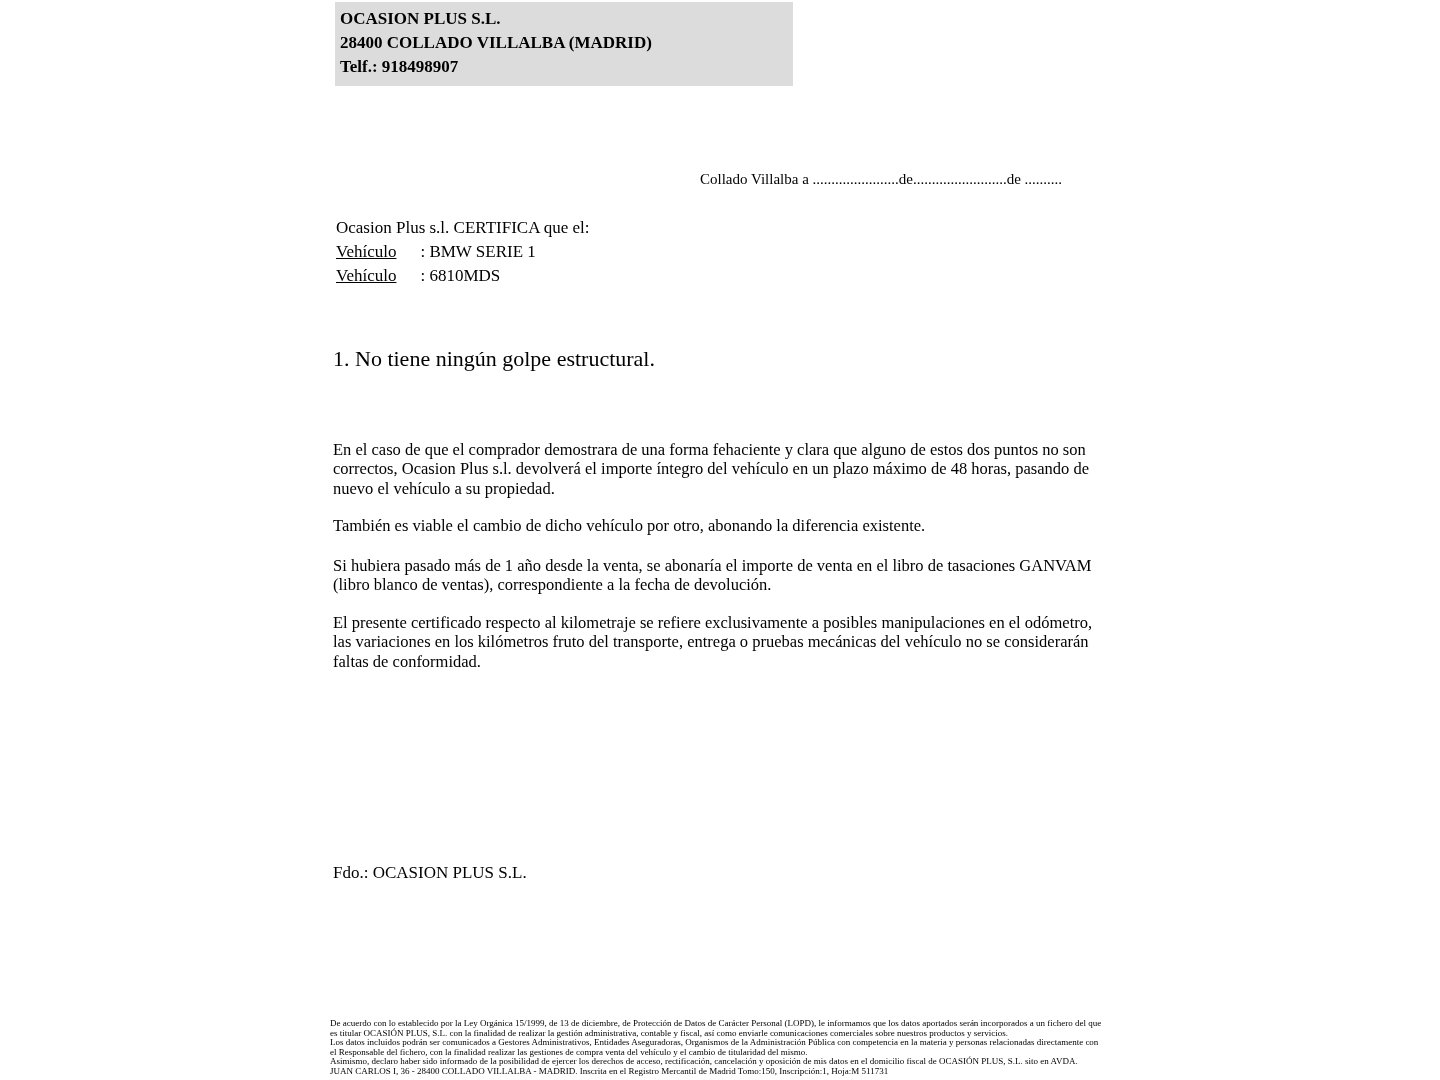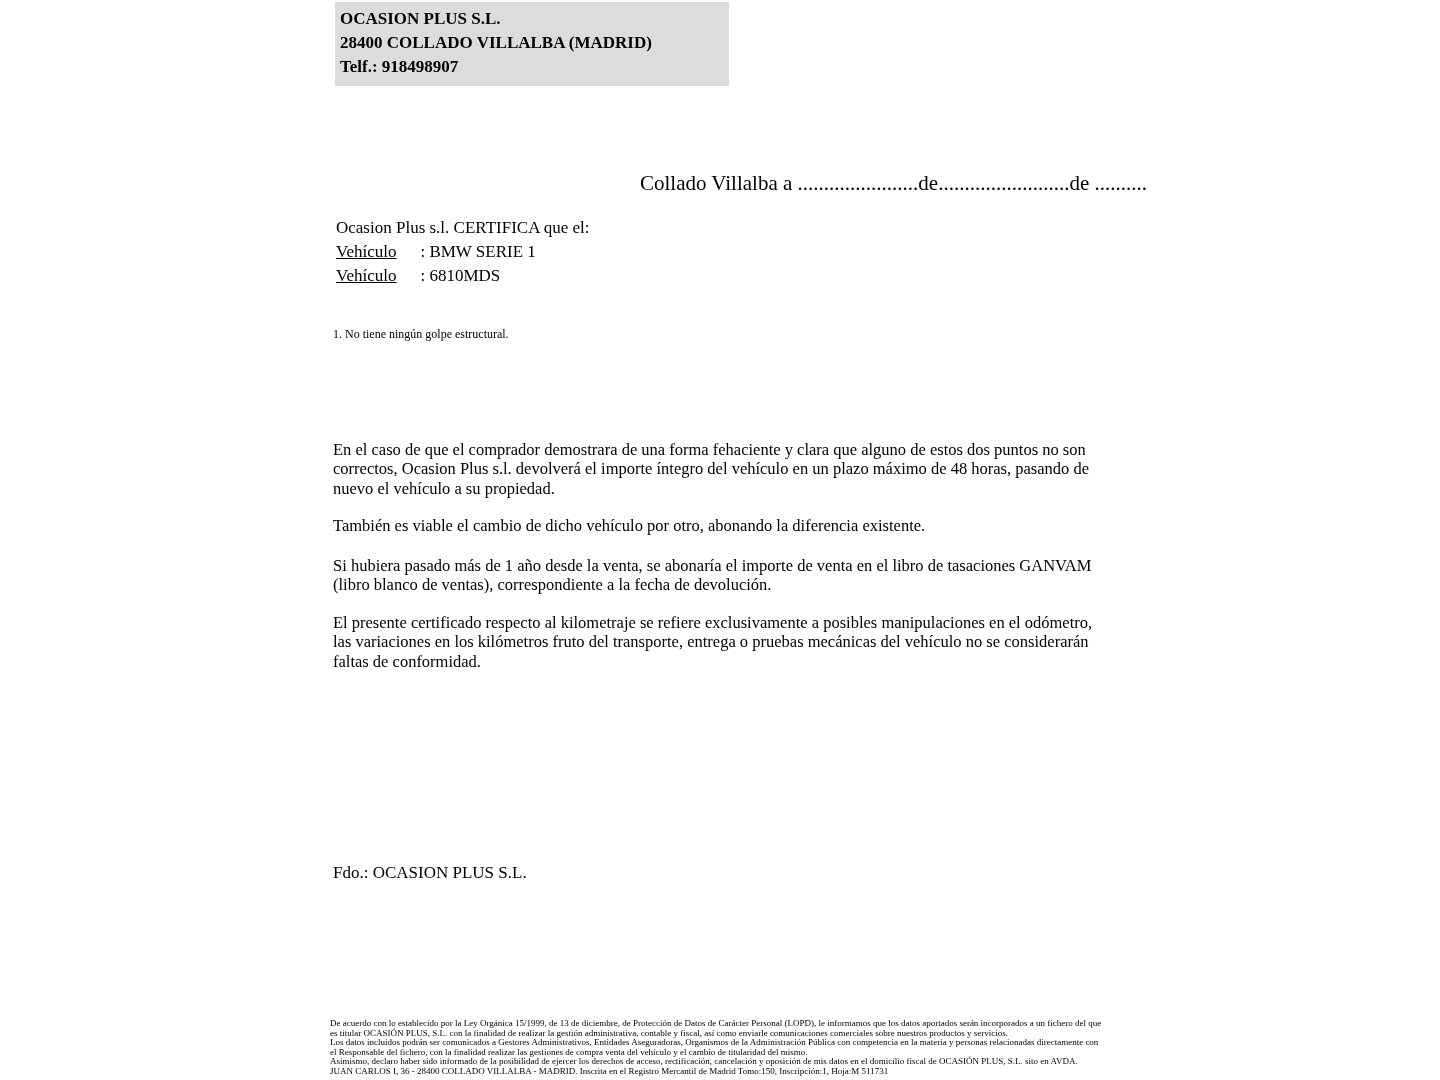--- a/index.html
+++ b/index.html
@@ -14,57 +14,58 @@
     background: #ffffff;
     font-family: "Liberation Serif", serif;
     color: #000000;
     overflow: hidden;
   }
 
   .company-box {
     position: absolute;
     left: 335px;
     top: 2px;
-    width: 394px;
+    width: 458px;
     background: #dcdcdc;
     padding: 5px 4px 7px 5px;
     box-sizing: border-box;
   }
   .company-box div {
     font-weight: bold;
     font-size: 17px;
     line-height: 24px;
     white-space: nowrap;
   }
 
   .date-line {
     position: absolute;
-    left: 640px;
+    left: 700px;
     top: 171px;
-    font-size: 21px;
+    font-size: 15px;
     white-space: nowrap;
   }
 
   .cert-block {
     position: absolute;
     left: 336px;
     top: 216px;
     font-size: 17px;
     line-height: 24px;
   }
   .cert-block .row { white-space: nowrap; }
   .cert-block .lbl { text-decoration: underline; }
   .cert-block .val { margin-left: 24px; }
 
   .point {
     position: absolute;
     left: 333px;
     width: 770px;
-    font-size: 12px;
+    font-size: 22px;
     line-height: 19.5px;
+    margin-top: 24px;
   }
   .point-1 { top: 325px; }
   .point-2 { top: 363px; }
 
   .para {
     position: absolute;
     left: 333px;
     width: 762px;
     font-size: 16.5px;
     line-height: 19.4px;

